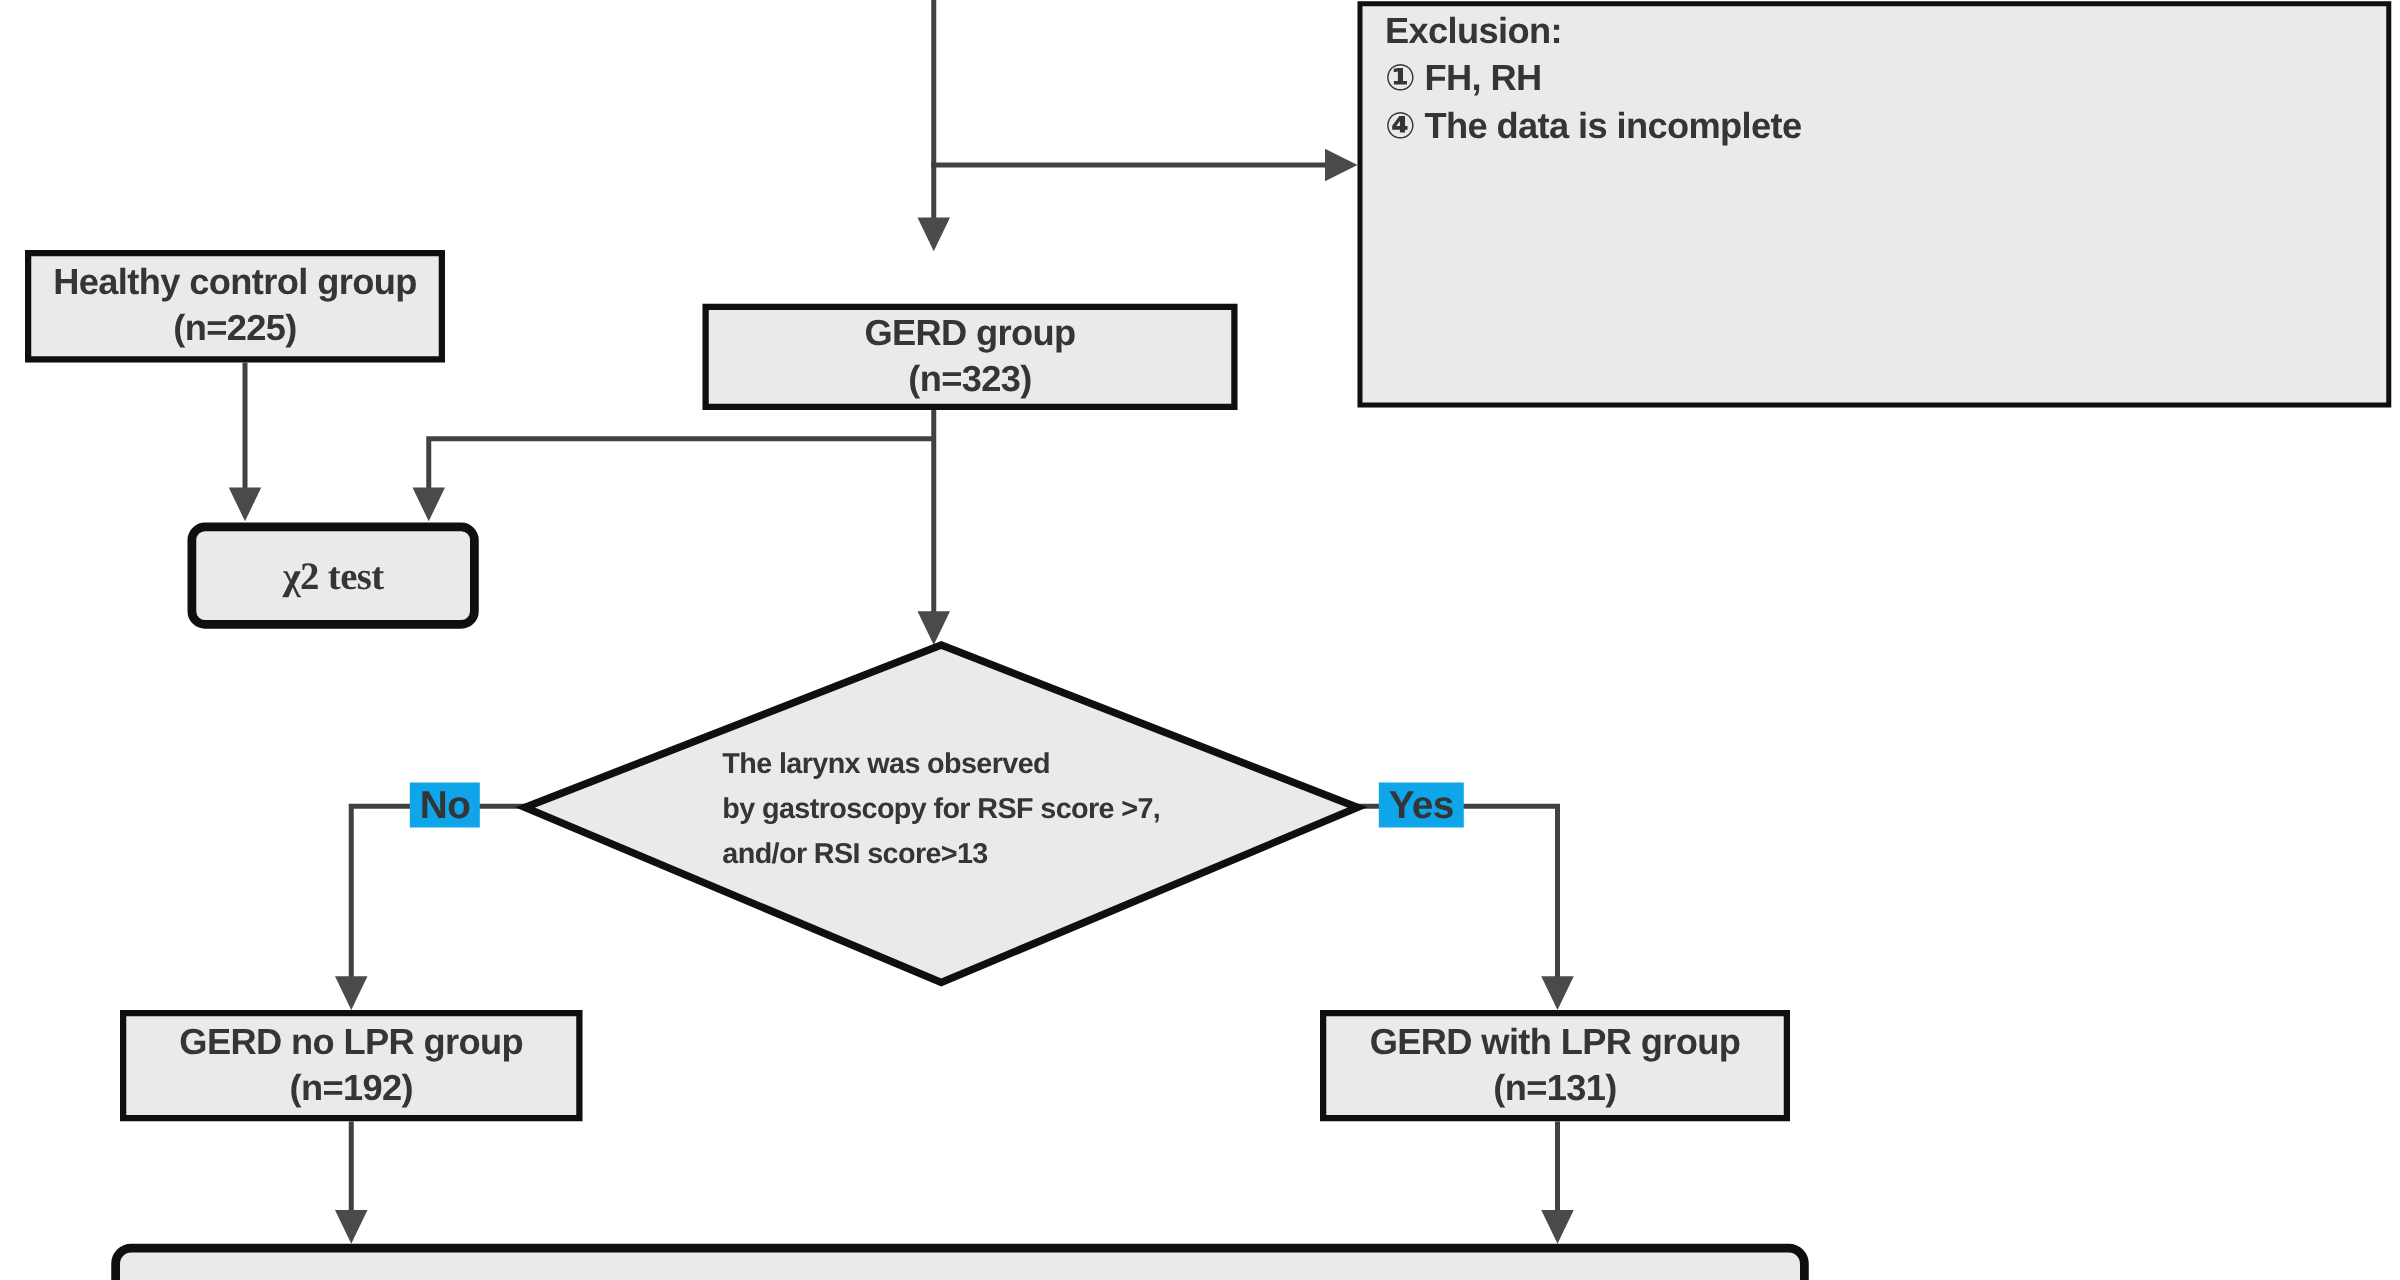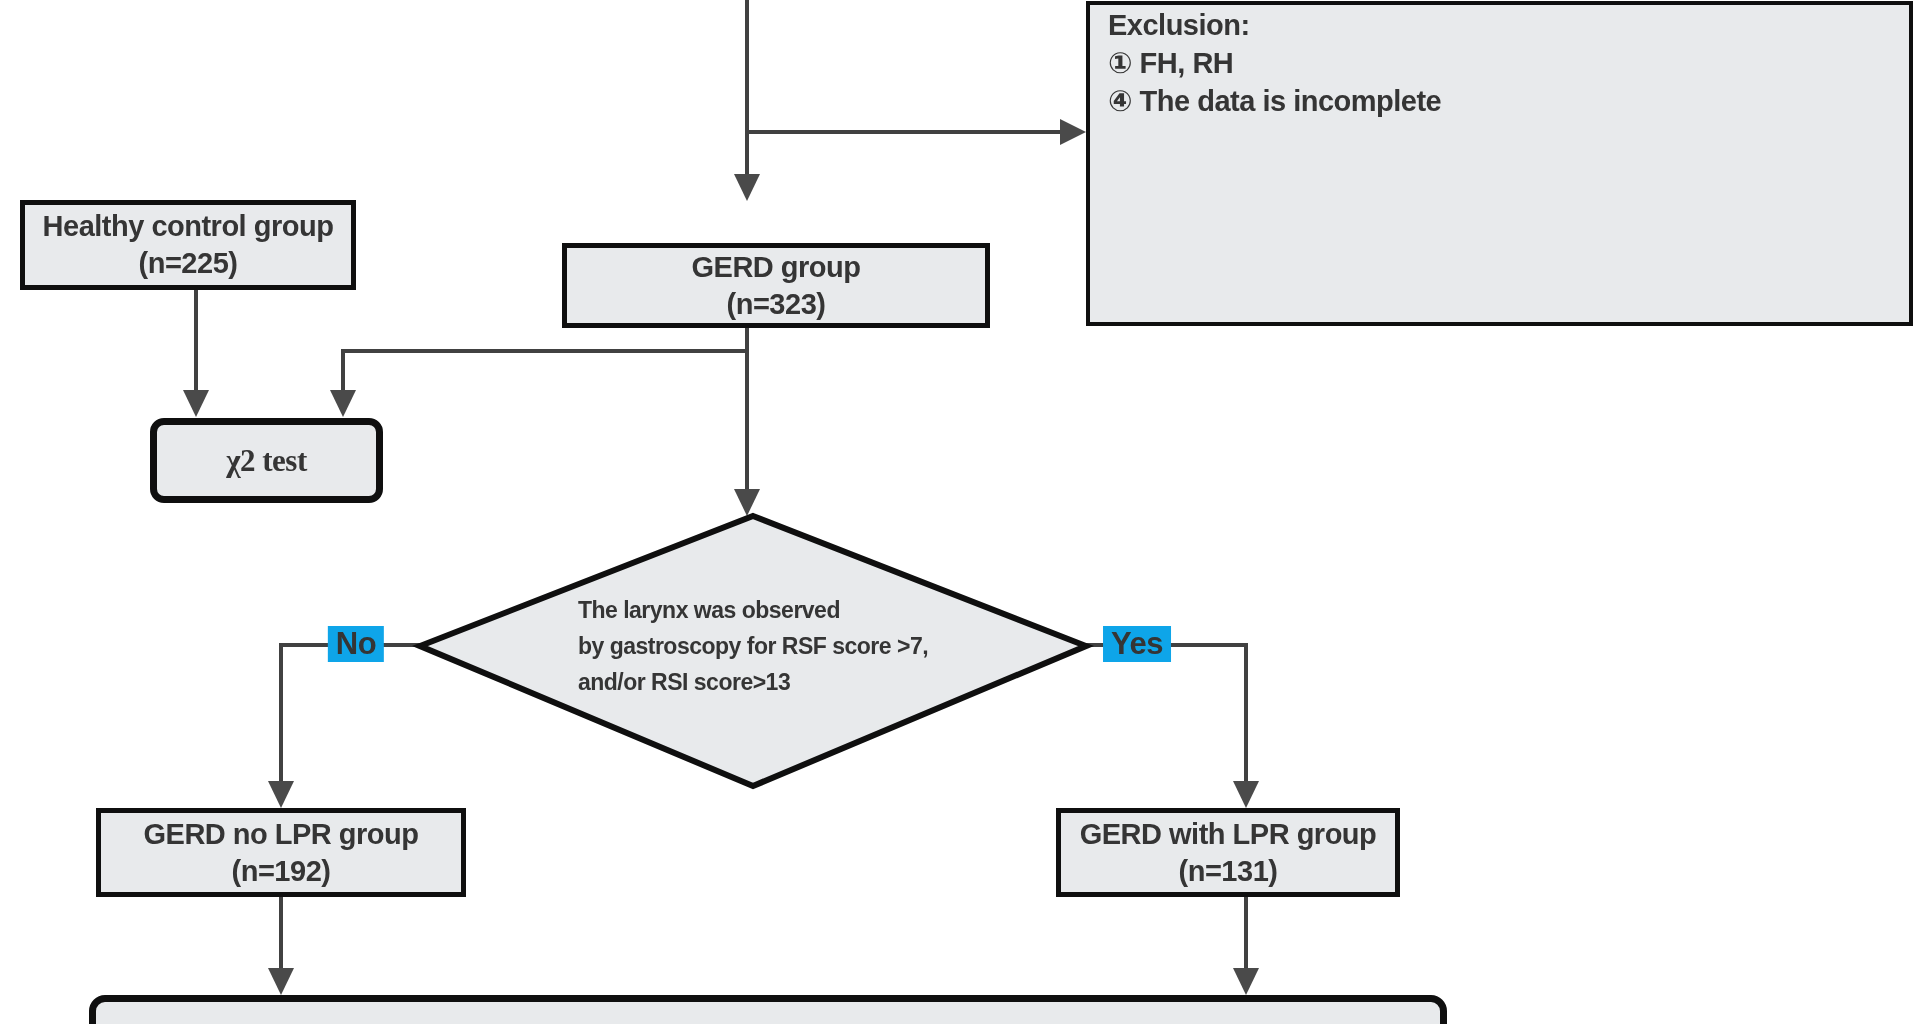--- a/index.html
+++ b/index.html
@@ -28,21 +28,21 @@
   }
   #node-healthy{left:20px;top:200px;width:336px;height:90px;}
   #node-gerd{left:562px;top:203px;width:428px;height:85px;margin-top:40px;}
   #node-exclusion{
     left:1086px;top:1px;width:827px;height:325px;border-width:4px;
     align-items:flex-end;justify-content:flex-start;text-align:left;
     padding:1px 8px 0 18px;line-height:38px;
   }
   #node-chi{left:150px;top:418px;width:233px;height:85px;border-width:7px;border-radius:14px;font-size:31px;font-family:Liberation Serif, serif;}
   #node-no-lpr{left:96px;top:808px;width:370px;height:89px;}
-  #node-with-lpr{left:1056px;top:808px;width:344px;height:89px;}
+  #node-with-lpr{left:1056px;top:808px;width:376px;height:89px;}
   #node-bottom{left:89px;top:995px;width:1358px;height:70px;border-width:7px;border-radius:16px;}
   #decision-text{
     position:absolute;left:753px;top:646px;transform:translate(-50%,-50%);
     text-align:left;font-weight:700;color:var(--text);
     font-size:23px;line-height:36px;letter-spacing:-0.5px;white-space:nowrap;
   }
   .edge-label{
     position:absolute;transform:translate(-50%,-50%);
     background:#0ea5e9;padding:0 8px;
     font-weight:700;color:var(--text);font-size:31px;letter-spacing:-0.5px;

